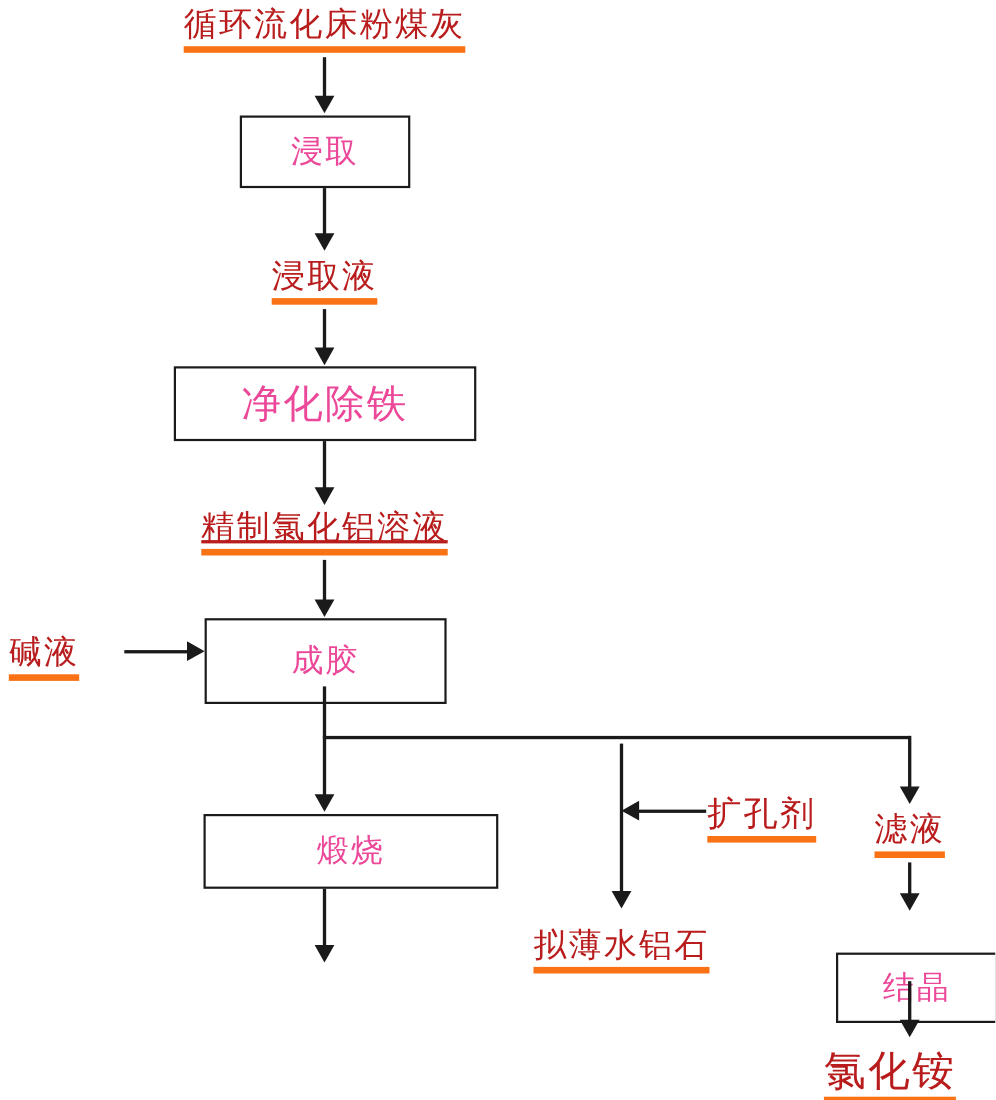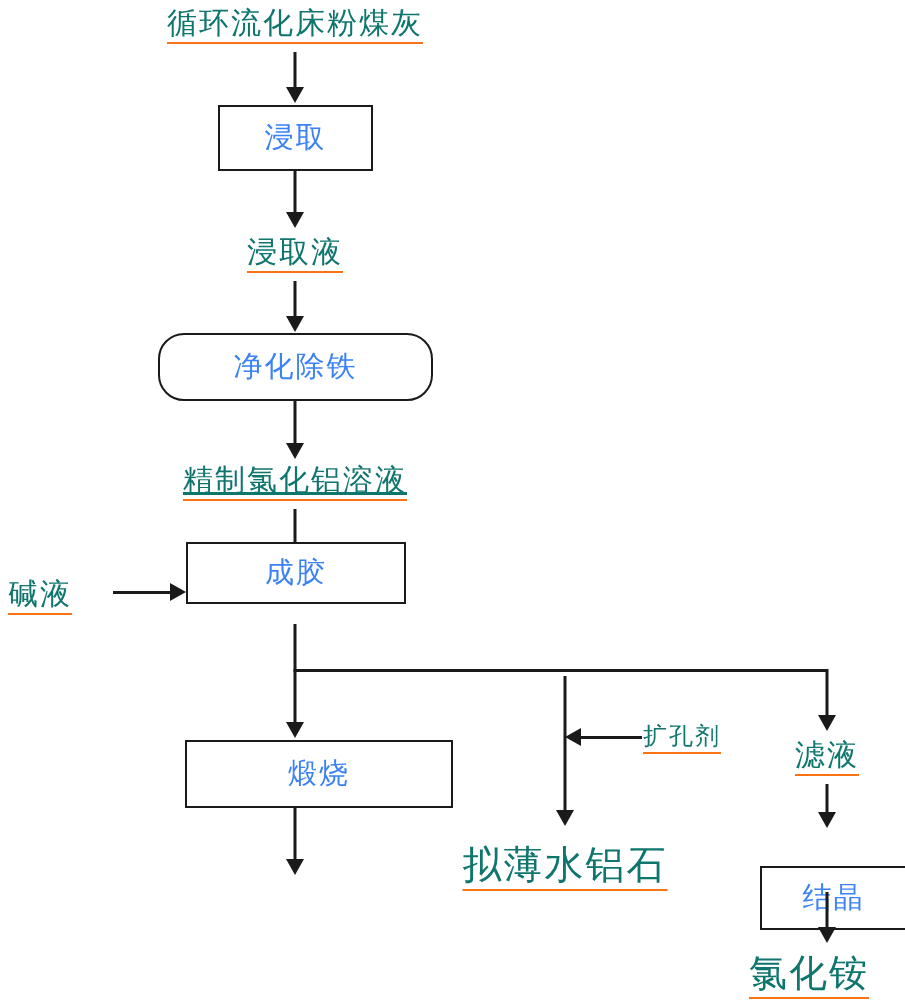--- a/index.html
+++ b/index.html
@@ -17,32 +17,32 @@
   }
   
   .node-box {
     position: absolute;
     box-sizing: border-box;
     border: 2px solid #1a1a1a;
     background: #ffffff;
     display: flex;
     align-items: center;
     justify-content: center;
-    color: #3b82f6;
+    color: #ec4899;
     letter-spacing: 2px;
     white-space: nowrap;
   }
   
   .node-label {
     position: absolute;
     transform: translateX(-50%);
     white-space: nowrap;
-    color: #0f766e;
+    color: #b91c1c;
     letter-spacing: 2px;
-    border-bottom: 2px solid #f97316;
+    border-bottom: 6px solid #f97316;
     padding-bottom: 1px;
     line-height: 1.15;
   }
   .node-label.left-anchor {
     transform: none;
   }
   
   .vline {
     position: absolute;
     width: 3px;
@@ -95,60 +95,60 @@
   <div class="node-box" style="left:218px; top:105px; width:155px; height:66px; font-size:29px;">浸取</div>
 
   <div class="vline" style="left:295px; top:171px; height:42px;"></div>
   <div class="arrow-down" style="left:295px; top:212px;"></div>
 
   <div class="node-label" style="left:295px; top:235px; font-size:30px;">浸取液</div>
 
   <div class="vline" style="left:295px; top:281px; height:36px;"></div>
   <div class="arrow-down" style="left:295px; top:316px;"></div>
 
-  <div class="node-box" style="left:158px; top:333px; width:275px; height:68px; font-size:29px;border-radius:26px;">净化除铁</div>
+  <div class="node-box" style="left:158px; top:333px; width:275px; height:68px; font-size:36px;">净化除铁</div>
 
   <div class="vline" style="left:295px; top:401px; height:44px;"></div>
   <div class="arrow-down" style="left:295px; top:443px;"></div>
 
   <div class="node-label" style="left:295px; top:463px; font-size:30px;text-decoration:underline;">精制氯化铝溶液</div>
 
   <div class="vline" style="left:295px; top:509px; height:37px;"></div>
   <div class="arrow-down" style="left:295px; top:545px;"></div>
 
   <div class="node-label left-anchor" style="left:8px; top:577px; font-size:30px;">碱液</div>
   <div class="hline" style="left:113px; top:591px; width:60px;"></div>
   <div class="arrow-right" style="left:170px; top:592px;"></div>
 
-  <div class="node-box" style="left:186px; top:542px; width:220px; height:62px; font-size:29px;">成胶</div>
+  <div class="node-box" style="left:186px; top:562px; width:220px; height:78px; font-size:29px;">成胶</div>
 
   <div class="vline" style="left:295px; top:624px; height:48px;"></div>
 
   <div class="hline" style="left:294px; top:669px; width:534px;"></div>
 
   <div class="vline" style="left:295px; top:669px; height:55px;"></div>
   <div class="arrow-down" style="left:295px; top:722px;"></div>
 
   <div class="vline" style="left:565px; top:676px; height:137px;"></div>
   <div class="arrow-down" style="left:565px; top:810px;"></div>
 
-  <div class="node-label left-anchor" style="left:643px; top:723px; font-size:24px;text-align:right;">扩孔剂</div>
+  <div class="node-label left-anchor" style="left:643px; top:723px; font-size:31px;text-align:right;">扩孔剂</div>
   <div class="hline" style="left:578px; top:736px; width:64px;"></div>
   <div class="arrow-left" style="left:565px; top:737px;"></div>
 
   <div class="vline" style="left:827px; top:669px; height:48px;"></div>
   <div class="arrow-down" style="left:827px; top:715px;"></div>
 
   <div class="node-box" style="left:185px; top:740px; width:268px; height:68px; font-size:29px;">煅烧</div>
 
   <div class="vline" style="left:295px; top:808px; height:54px;"></div>
   <div class="arrow-down" style="left:295px; top:859px;"></div>
 
 
-  <div class="node-label" style="left:565px; top:843px; font-size:39px;">拟薄水铝石</div>
+  <div class="node-label" style="left:565px; top:843px; font-size:30px;">拟薄水铝石</div>
 
   <div class="node-label" style="left:827px; top:738px; font-size:30px;">滤液</div>
 
   <div class="vline" style="left:827px; top:784px; height:32px;"></div>
   <div class="arrow-down" style="left:827px; top:812px;"></div>
 
   <div class="node-box" style="left:760px; top:828px; width:147px; height:64px; font-size:29px;margin-top:38px;">结晶</div>
 
   <div class="vline" style="left:827px; top:892px; height:38px;"></div>
   <div class="arrow-down" style="left:827px; top:927px;"></div>

